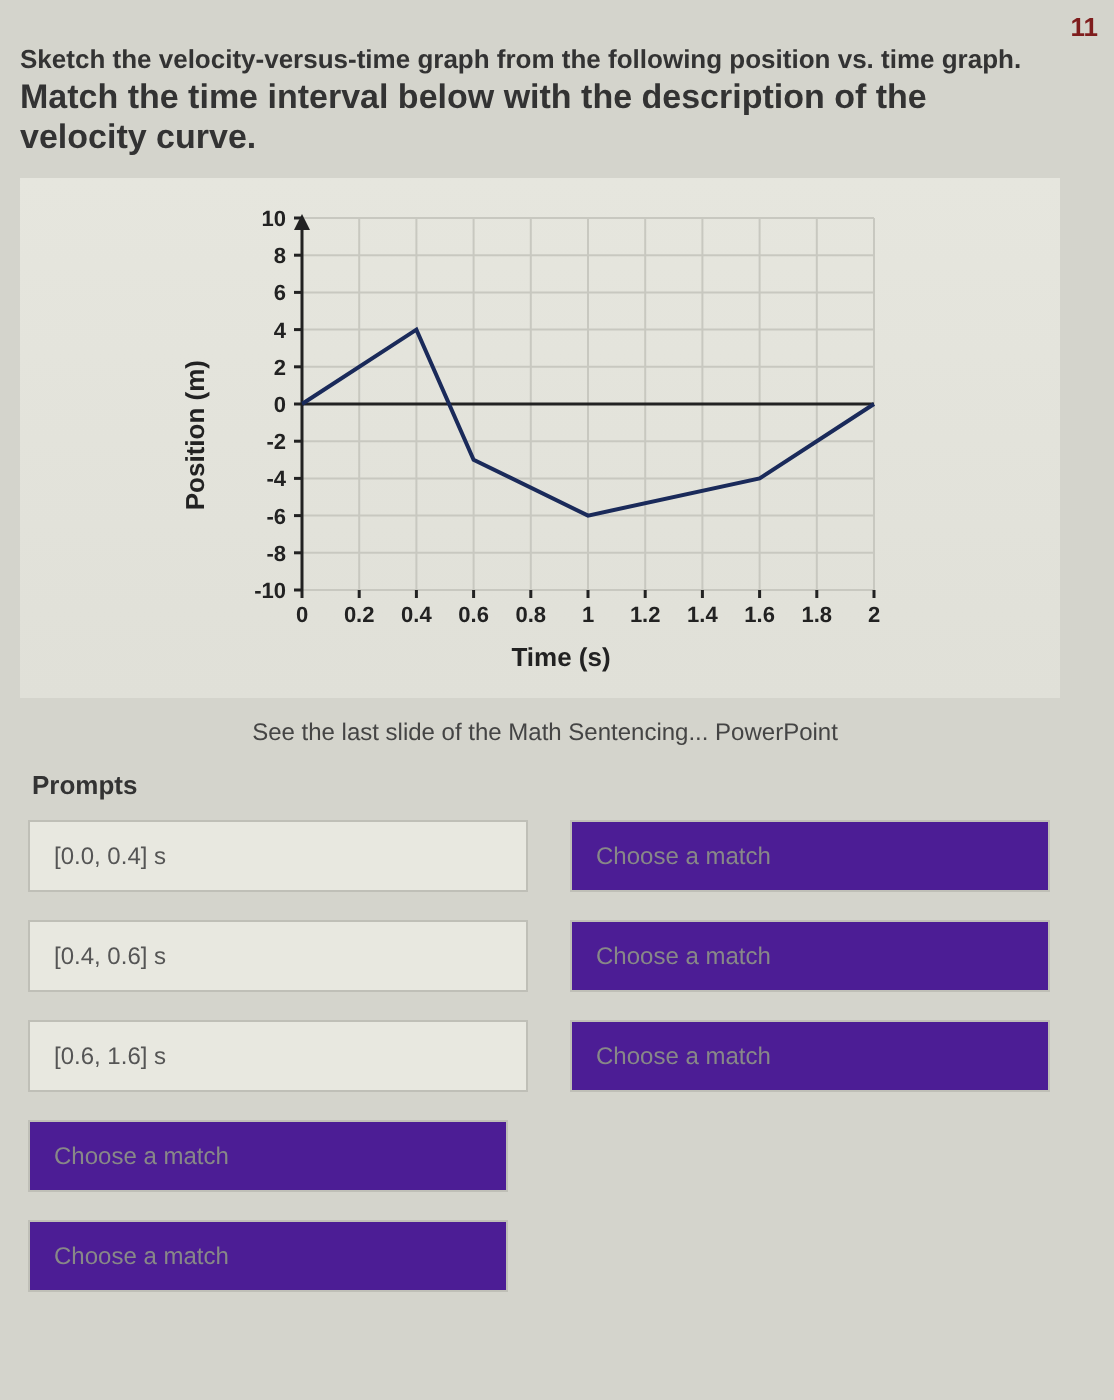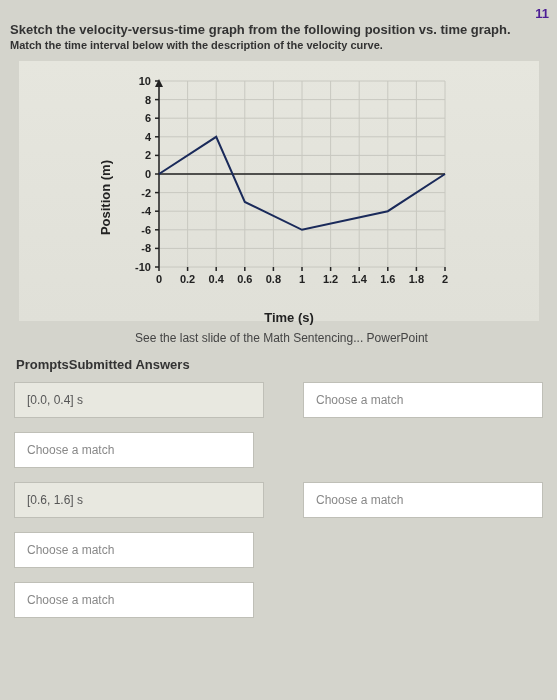--- a/index.html
+++ b/index.html
@@ -11,33 +11,33 @@
       color: #333;
       overflow: hidden;
       position: relative;
     }
     .page-corner {
       position: absolute;
       top: 6px;
       right: 8px;
       font-size: 13px;
       font-weight: bold;
-      color: #4c1d95;
+      color: #7f1d1d;
     }
     .content {
-      padding: 22px 10px 0 10px;
+      padding: 22px 28px 0 10px;
     }
     .instruction-1 {
       font-size: 13px;
       font-weight: bold;
       color: #333;
       margin-bottom: 2px;
     }
     .instruction-2 {
-      font-size: 11px;
+      font-size: 17px;
       font-weight: bold;
       color: #333;
       margin-bottom: 10px;
     }
     .chart-wrapper {
       width: 520px;
       height: 260px;
       margin: 0 auto 8px auto;
       background: linear-gradient(180deg, #e6e6de 0%, #e0e0d8 100%);
       padding: 10px 20px 6px 20px;
@@ -54,21 +54,21 @@
       transform: rotate(180deg);
       font-size: 13px;
       font-weight: bold;
       margin-right: 6px;
       color: #222;
     }
     .xlabel {
       font-size: 13px;
       font-weight: bold;
       color: #222;
-      margin-top: 19px;
+      margin-top: 2px;
       text-align: center;
     }
     .chart-area {
       display: flex;
       flex-direction: column;
       align-items: center;
     }
     .note {
       font-size: 12px;
       color: #444;
@@ -93,21 +93,21 @@
     .prompt-box {
       width: 250px;
       background: #e8e8e0;
       border: 1px solid #bfbfb7;
       padding: 10px 12px;
       font-size: 12px;
       color: #555;
     }
     .answer-box {
       width: 240px;
-      background: #ffffff;
+      background: #4c1d95;
       border: 1px solid #bfbfb7;
       padding: 10px 12px;
       font-size: 12px;
       color: #888;
     }
   </style>
 </head>
 <body>
 
 <div class="page-corner">11</div>
@@ -202,29 +202,29 @@
         </svg>
         <div class="xlabel">Time (s)</div>
       </div>
     </div>
   </div>
 
   <div class="note">See the last slide of the Math Sentencing... PowerPoint</div>
 
   <div class="table-header">
     <div class="table-header-item">Prompts</div>
-    <div class="table-header-item">Submitted Answers</div>
   </div>
 
   <div id="rows-container">
       <div class="match-row">
         <div class="prompt-box">[0.0, 0.4] s</div>
         <div class="answer-box">Choose a match</div>
       </div>
       <div class="match-row">
+        <div class="prompt-box">[0.4, 0.6] s</div>
         <div class="answer-box">Choose a match</div>
       </div>
       <div class="match-row">
         <div class="prompt-box">[0.6, 1.6] s</div>
         <div class="answer-box">Choose a match</div>
       </div>
       <div class="match-row">
         <div class="answer-box">Choose a match</div>
       </div>
       <div class="match-row">

